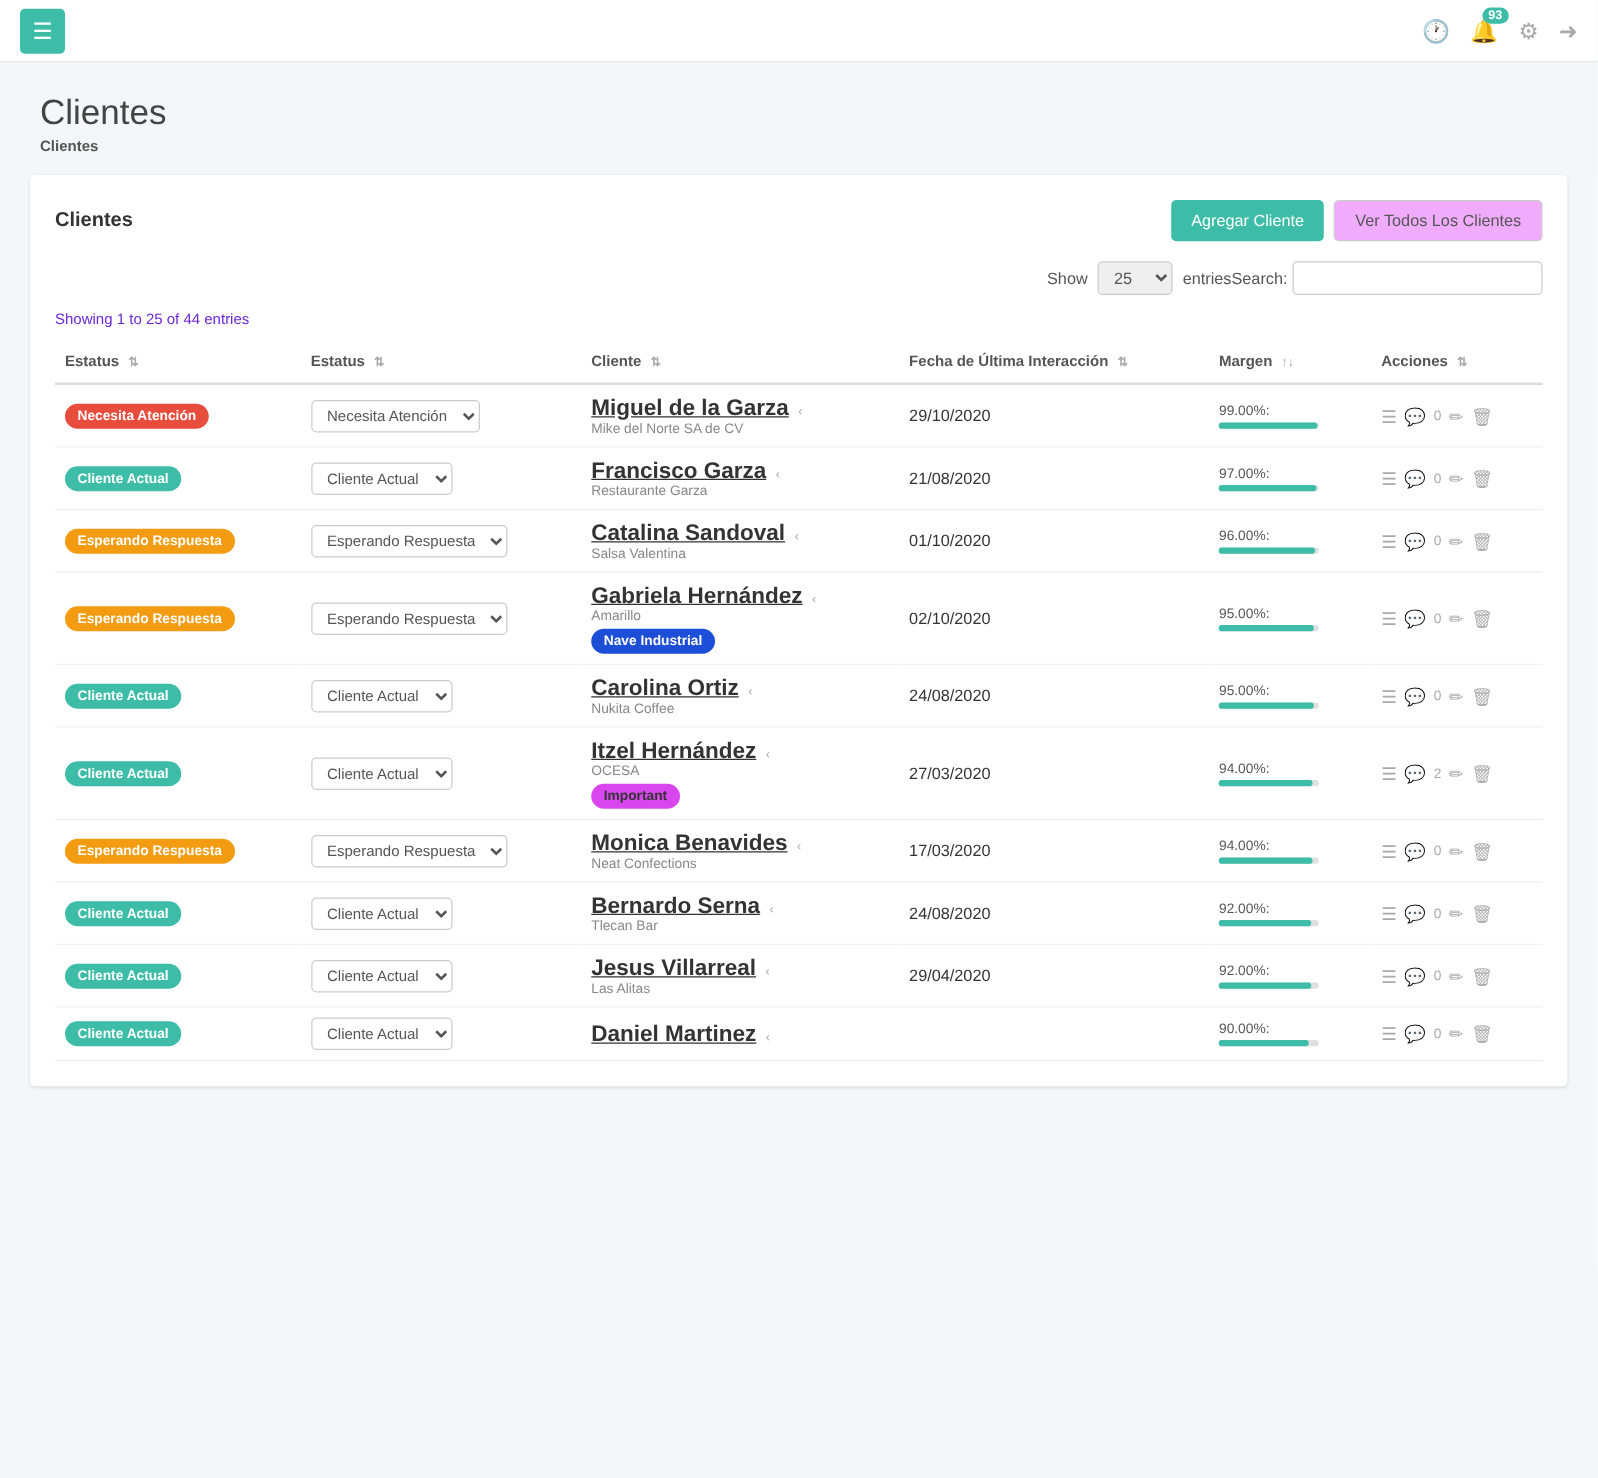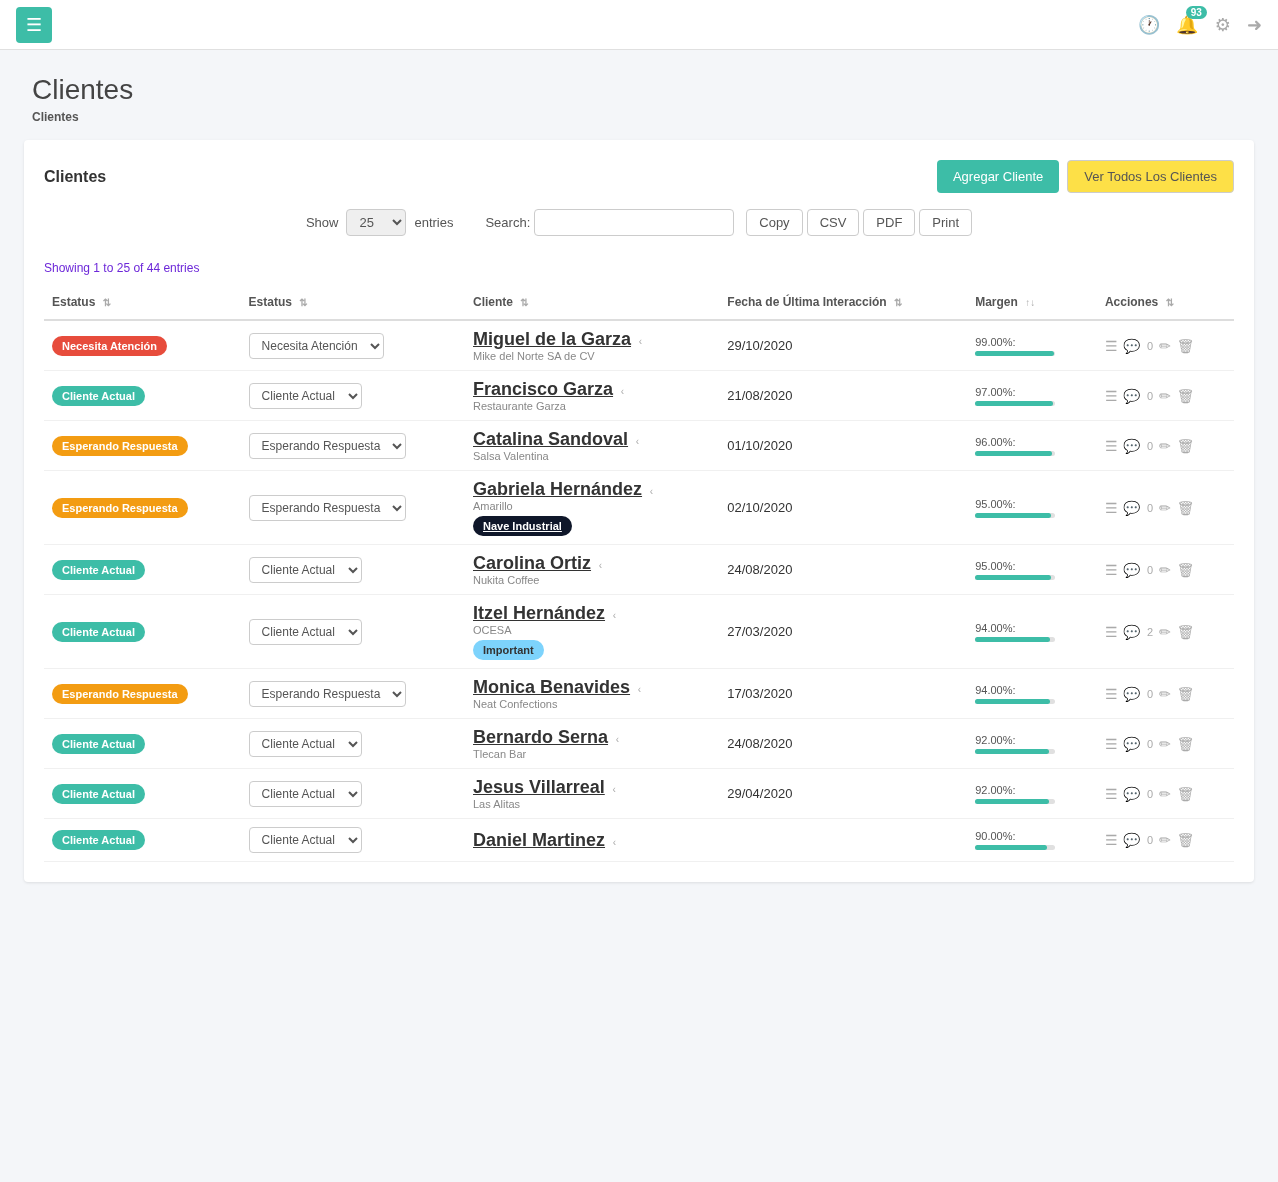--- a/index.html
+++ b/index.html
@@ -73,36 +73,35 @@
     .btn-teal {
       background: #3dbda7;
       color: #fff;
       border: none;
       border-radius: 4px;
       padding: 0 16px;
       cursor: pointer;
       font-size: 13px;
     }
     .btn-outline {
-      background: #fde047;
+      background: #f0abfc;
       color: #555;
       border: 1px solid #ccc;
       border-radius: 4px;
       padding: 8px 16px;
       cursor: pointer;
       font-size: 13px;
     }
 
     
     .table-controls {
       display: flex;
       align-items: center;
-      justify-content: center;
-      margin-bottom: 25px;
-      gap: 32px;
+      justify-content: flex-end;
+      margin-bottom: 12px;
     }
     .show-entries { display: flex; align-items: center; gap: 8px; color: #555; }
     .show-entries select {
       border: 1px solid #ccc;
       border-radius: 4px;
       padding: 4px 8px;
       font-size: 13px;
     }
     .search-label { color: #555; }
     .search-input {
@@ -146,22 +145,22 @@
       border-radius: 12px;
       padding: 4px 10px;
       font-size: 11px;
       font-weight: bold;
       color: #fff;
       white-space: nowrap;
     }
     .badge-red { background: #e74c3c; }
     .badge-teal { background: #3dbda7; }
     .badge-orange { background: #f39c12; }
-    .badge-yellow { background: #7dd3fc; color: #333; }
-    .badge-navy { background: #0f172a; text-decoration: underline; }
+    .badge-yellow { background: #d946ef; color: #333; }
+    .badge-navy { background: #1d4ed8; }
 
     
     .status-dropdown {
       border: 1px solid #ccc;
       background: #fff;
       border-radius: 4px;
       padding: 4px 8px;
       font-size: 12px;
       cursor: pointer;
       color: #555;
@@ -227,26 +226,20 @@
           <option>25</option>
           <option>10</option>
           <option>50</option>
           <option>100</option>
         </select>
         <span>entries</span>
       </div>
       <div style="display:flex; align-items:center; gap:4px;">
         <span class="search-label">Search:</span>
         <input class="search-input" type="text" style="">
-        <div class="export-btns">
-          <button class="export-btn">Copy</button>
-          <button class="export-btn">CSV</button>
-          <button class="export-btn">PDF</button>
-          <button class="export-btn">Print</button>
-        </div>
       </div>
     </div>
 
     <div class="entries-info">Showing 1 to 25 of 44 entries</div>
 
     <table>
       <thead>
         <tr>
           <th>Estatus <span class="sort-icon">⇅</span></th>
           <th>Estatus <span class="sort-icon">⇅</span></th>

